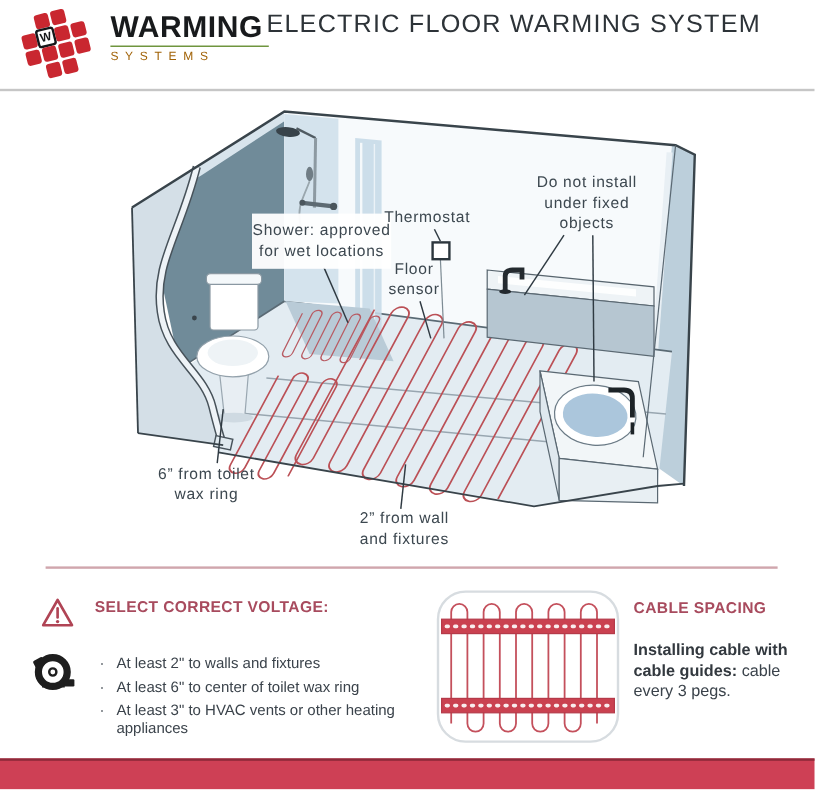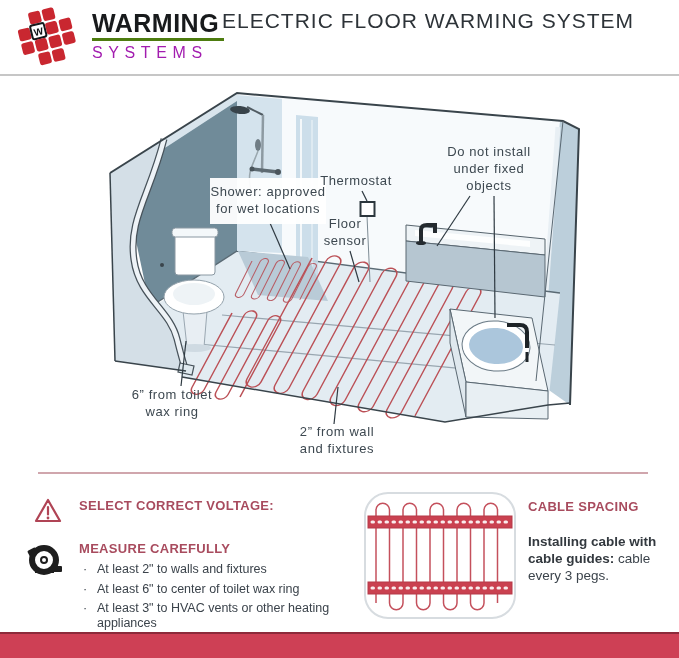--- a/index.html
+++ b/index.html
@@ -11,22 +11,22 @@
   .logo-grid{position:absolute;left:4px;top:4px;display:grid;
              grid-template-columns:repeat(4,12px);grid-auto-rows:12px;gap:2px;
              transform:rotate(-14deg);transform-origin:28px 28px;}
   .logo-cell{background:#c92730;border-radius:2.5px;}
   .logo-cell.blank{background:transparent;}
   .logo-cell.wcell{background:#ffffff;border:2px solid #15171a;border-radius:3px;
                    margin:-2px;display:flex;align-items:center;justify-content:center;
                    font-weight:bold;font-size:10px;color:#15171a;}
   .logo-text{position:absolute;left:92px;top:10px;width:132px;}
   .logo-name{font-size:25px;font-weight:800;color:#181a1c;letter-spacing:.5px;line-height:26px;}
-  .logo-sub{display:block;margin-top:2px;padding-top:3px;border-top:3px solid #4d7c0f;
-            font-size:16px;letter-spacing:5.6px;color:#a21caf;}
+  .logo-sub{display:block;margin-top:2px;padding-top:3px;border-top:1px solid #4d7c0f;
+            font-size:10px;letter-spacing:5.6px;color:#a16207;}
   .titles{position:absolute;left:222px;top:7px;text-align:center;}
   .title1{font-size:21px;letter-spacing:1px;color:#2d3338;line-height:27px;white-space:nowrap;}
   .title2{font-size:21px;letter-spacing:1px;color:#c13148;line-height:27px;white-space:nowrap;}
   .header-rule{position:absolute;left:0;top:74px;width:679px;height:2px;background:#c6c6c6;}
   
   .diagram{position:absolute;left:0;top:75px;width:679px;height:398px;}
   .diagram svg{display:block;}
   .dlabel{font-size:13px;letter-spacing:.6px;fill:#3d4850;}
   
   .divider-pink{position:absolute;left:38px;top:472px;width:610px;height:2px;background:#d0a6ad;}
@@ -225,21 +225,20 @@
   <div class="tape-icon">
     <svg width="40" height="40" viewBox="0 0 40 40">
       <rect x="2" y="9" width="9" height="7" rx="1.5" fill="#1e1e1e" transform="rotate(-28 6 12)"></rect>
       <circle cx="18" cy="20" r="12" fill="none" stroke="#1e1e1e" stroke-width="6"></circle>
       <circle cx="18" cy="20" r="3" fill="#ffffff" stroke="#1e1e1e" stroke-width="2"></circle>
       <rect x="27" y="26" width="9" height="6" rx="1" fill="#1e1e1e"></rect>
       <line x1="9" y1="31.5" x2="28" y2="31.5" stroke="#1e1e1e" stroke-width="3"></line>
     </svg>
   </div>
   <div class="measure-block">
-    <div class="red-heading">MEASURE CAREFULLY</div>
     <div class="bullets">
       <div class="bullet-row">
         <span class="bullet-dot">·</span>
         <span class="bullet-text">At least 2" to walls and fixtures</span>
       </div>
       <div class="bullet-row">
         <span class="bullet-dot">·</span>
         <span class="bullet-text">At least 6" to center of toilet wax ring</span>
       </div>
       <div class="bullet-row">

